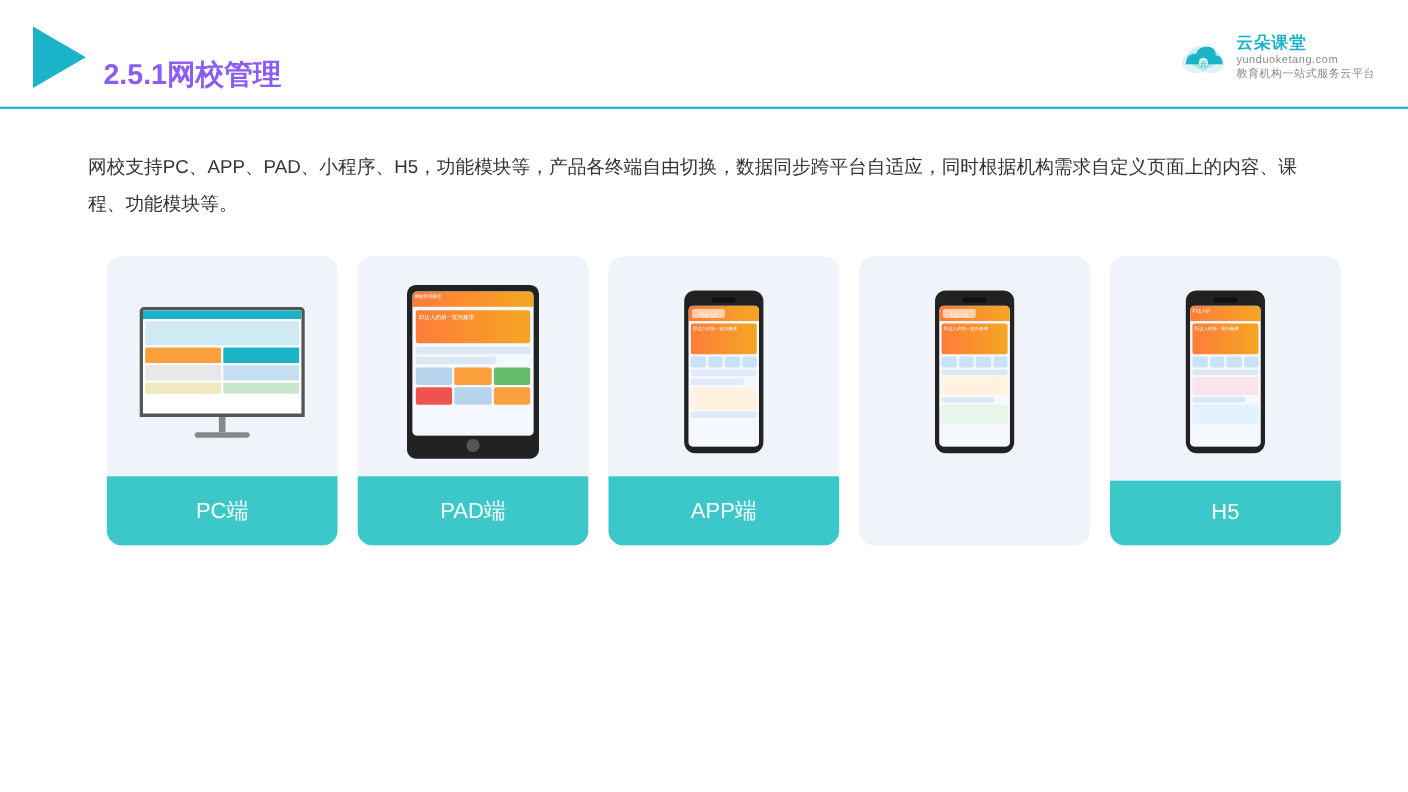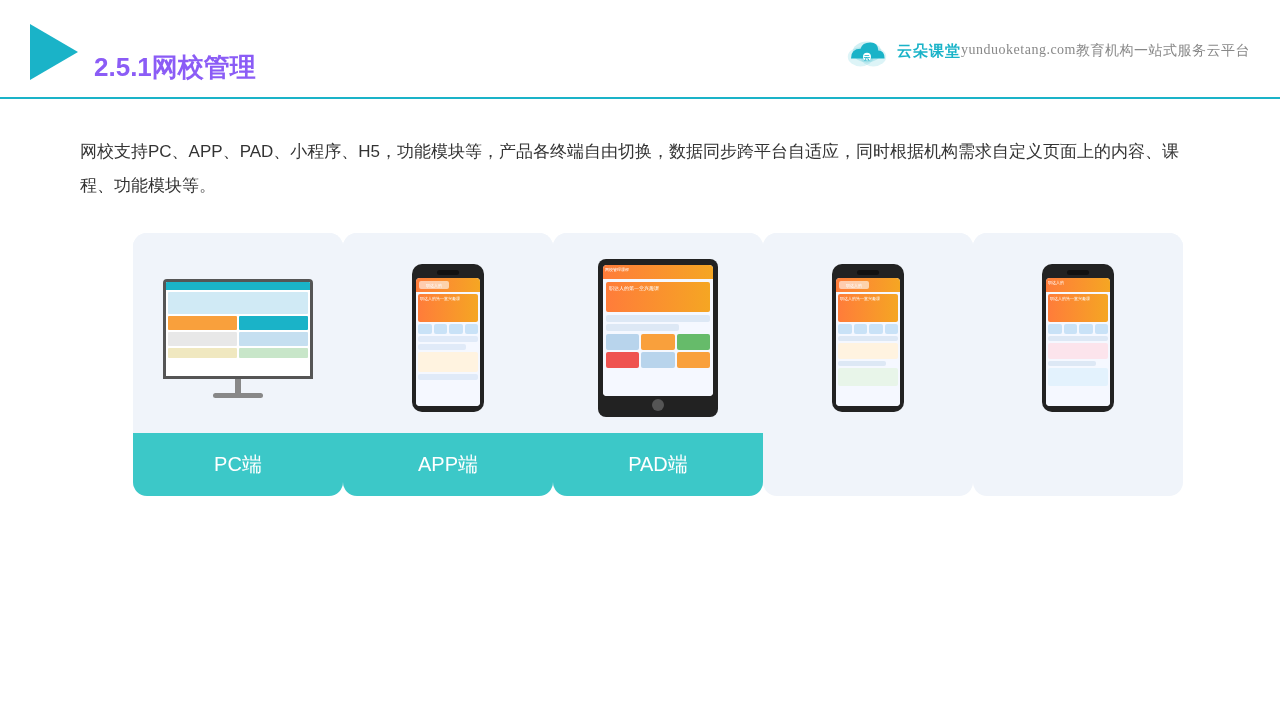--- a/index.html
+++ b/index.html
@@ -47,47 +47,47 @@
       display: flex;
       align-items: center;
       gap: 6px;
     }
     .cloud-icon {
       width: 48px;
       height: 36px;
     }
     .brand-text {
       display: flex;
-      flex-direction: row;
+      flex-direction: column;
       align-items: flex-start;
     }
     .brand-name {
       font-size: 15px;
       color: #1ab3c8;
       font-weight: bold;
       letter-spacing: 1px;
     }
     .brand-sub {
-      font-size: 14px;
+      font-size: 10px;
       color: #888;
       letter-spacing: 0.5px;
-      font-family: Liberation Serif, serif;
     }
 
     
     .description {
       padding: 36px 80px 20px 80px;
       font-size: 17px;
       color: #333;
       line-height: 2;
     }
 
     
     .cards-container {
       display: flex;
+      gap: 18px;
       padding: 10px 24px 20px 60px;
       justify-content: center;
     }
 
     .card {
       background: #f0f4fa;
       border-radius: 14px;
       width: 210px;
       display: flex;
       flex-direction: column;
@@ -410,49 +410,20 @@
         </div>
         <div class="monitor-stand"></div>
         <div class="monitor-base"></div>
       </div>
     </div>
     <div class="card-label">PC端</div>
   </div>
 
   <div class="card">
     <div class="card-image-area">
-      <div class="phone">
-        <div class="phone-notch"></div>
-        <div class="phone-screen">
-          <div class="phone-topbar">
-            <div style="width:30px; height:8px; background:rgba(255,255,255,0.6); border-radius:2px; font-size:4px; color:#fff; display:flex; align-items:center; justify-content:center;">职达人的</div>
-          </div>
-          <div class="phone-content">
-            <div class="phone-content-banner">
-              <div style="padding:2px; font-size:4px; color:white;">职达人的第一堂兴趣课</div>
-            </div>
-            <div class="phone-content-icons">
-              <div class="phone-icon-box"></div>
-              <div class="phone-icon-box"></div>
-              <div class="phone-icon-box"></div>
-              <div class="phone-icon-box"></div>
-            </div>
-            <div class="phone-content-row"></div>
-            <div class="phone-content-row" style="width:80%;"></div>
-            <div style="height:20px; background:#fff3e0; border-radius:2px; margin-bottom:2px;"></div>
-            <div class="phone-content-row"></div>
-          </div>
-        </div>
-      </div>
-    </div>
-    <div class="card-label">APP端</div>
-  </div>
-
-  <div class="card">
-    <div class="card-image-area">
       <div class="tablet">
         <div class="tablet-screen">
           <div class="tablet-topbar">
             <div style="padding:2px; font-size:4px; color:white;">网校管理课程</div>
           </div>
           <div class="tablet-content">
             <div class="tablet-banner">
               <div style="padding:3px; font-size:5px; color:white;">职达人的第一堂兴趣课</div>
             </div>
             <div class="tablet-row"></div>
@@ -468,20 +439,49 @@
           </div>
         </div>
         <div class="tablet-home-btn"></div>
       </div>
     </div>
     <div class="card-label">PAD端</div>
   </div>
 
   <div class="card">
     <div class="card-image-area">
+      <div class="phone">
+        <div class="phone-notch"></div>
+        <div class="phone-screen">
+          <div class="phone-topbar">
+            <div style="width:30px; height:8px; background:rgba(255,255,255,0.6); border-radius:2px; font-size:4px; color:#fff; display:flex; align-items:center; justify-content:center;">职达人的</div>
+          </div>
+          <div class="phone-content">
+            <div class="phone-content-banner">
+              <div style="padding:2px; font-size:4px; color:white;">职达人的第一堂兴趣课</div>
+            </div>
+            <div class="phone-content-icons">
+              <div class="phone-icon-box"></div>
+              <div class="phone-icon-box"></div>
+              <div class="phone-icon-box"></div>
+              <div class="phone-icon-box"></div>
+            </div>
+            <div class="phone-content-row"></div>
+            <div class="phone-content-row" style="width:80%;"></div>
+            <div style="height:20px; background:#fff3e0; border-radius:2px; margin-bottom:2px;"></div>
+            <div class="phone-content-row"></div>
+          </div>
+        </div>
+      </div>
+    </div>
+    <div class="card-label">APP端</div>
+  </div>
+
+  <div class="card">
+    <div class="card-image-area">
       <div class="mini-phone">
         <div class="mini-notch"></div>
         <div class="mini-screen">
           <div class="mini-topbar">
             <div style="width:30px; height:8px; background:rgba(255,255,255,0.6); border-radius:2px; font-size:4px; color:#fff; display:flex; align-items:center; justify-content:center;">职达人的</div>
           </div>
           <div class="mini-content">
             <div style="height:28px; background:linear-gradient(90deg,#ff7c3a,#f5a623); border-radius:2px; margin-bottom:2px;">
               <div style="padding:2px; font-size:4px; color:white;">职达人的第一堂兴趣课</div>
             </div>
@@ -520,15 +520,16 @@
               <div style="height:10px; background:#c9e2f7; border-radius:2px;"></div>
             </div>
             <div style="height:5px; background:#dde8f5; border-radius:2px; margin-bottom:2px;"></div>
             <div style="height:16px; background:#fce4ec; border-radius:2px; margin-bottom:2px;"></div>
             <div style="height:5px; background:#dde8f5; border-radius:2px; margin-bottom:2px; width:80%;"></div>
             <div style="height:18px; background:#e3f2fd; border-radius:2px;"></div>
           </div>
         </div>
       </div>
     </div>
+    <div class="card-label">H5</div>
   </div>
 
 </div>
 
 </body></html>

